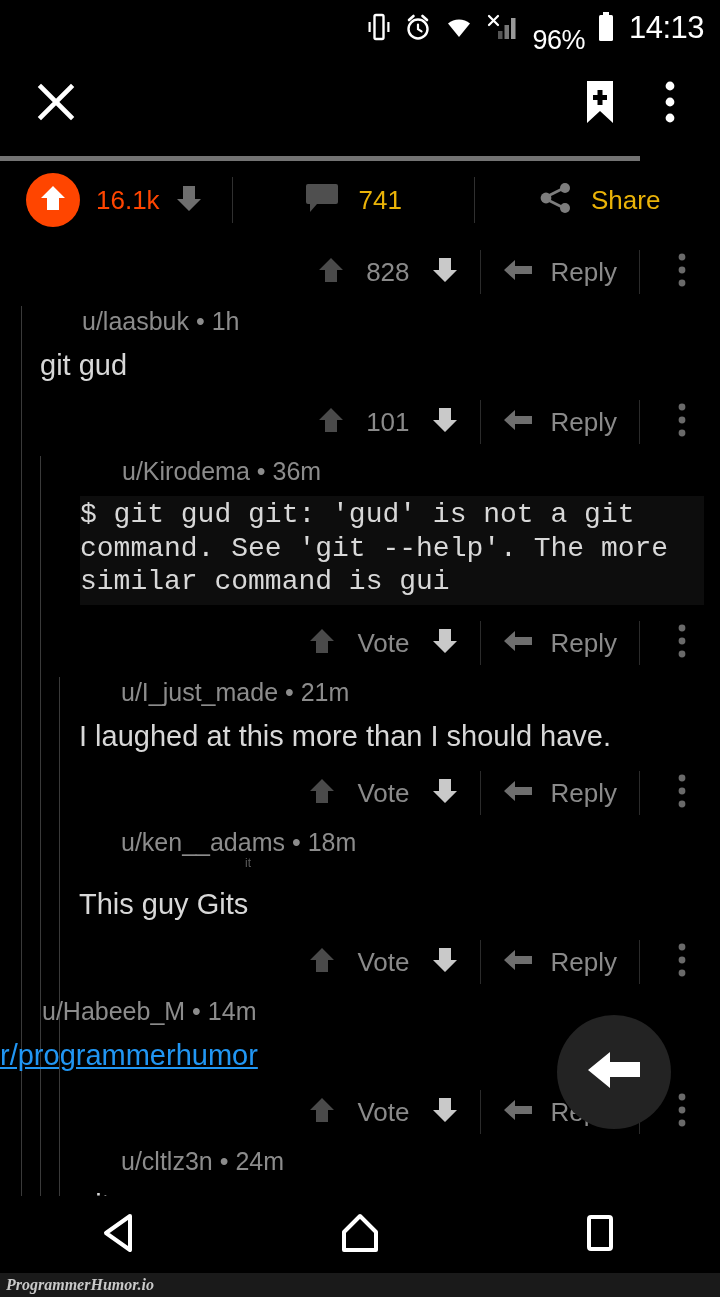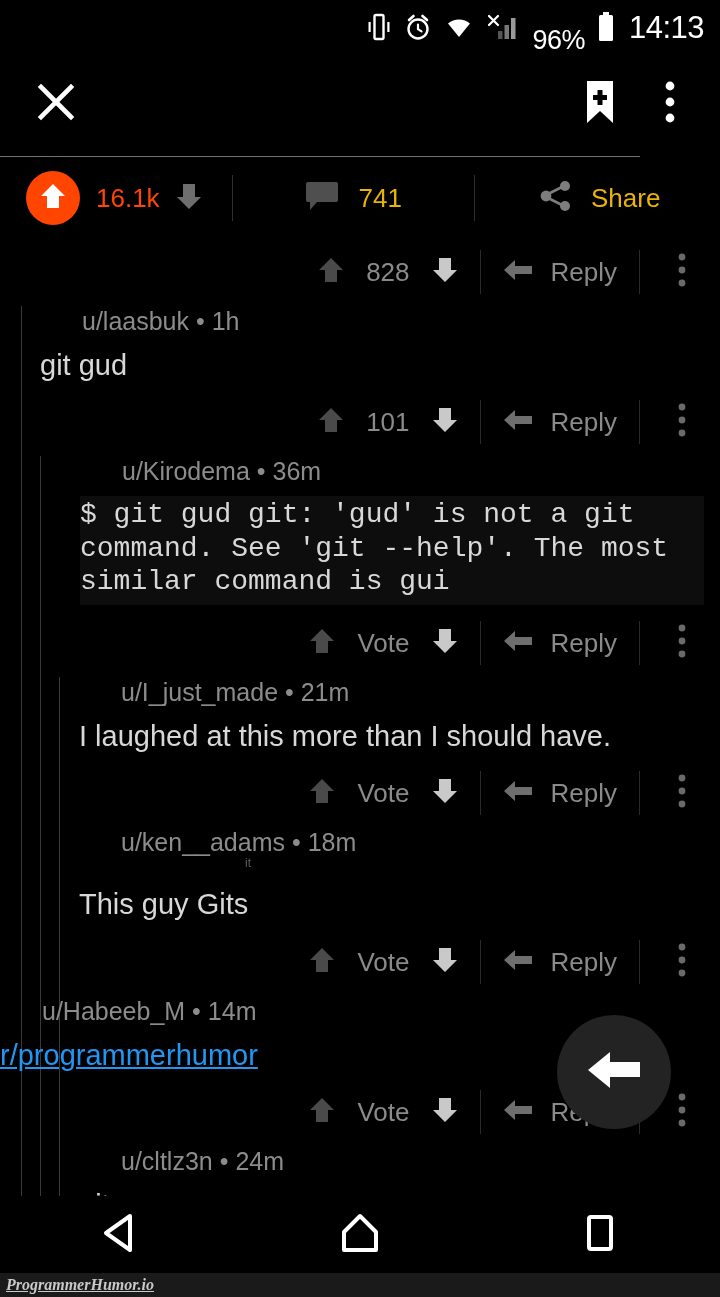--- a/index.html
+++ b/index.html
@@ -38,21 +38,21 @@
     position: absolute; top: 50%; transform: translateY(-50%);
     width: 56px; height: 56px; display: flex; align-items: center; justify-content: center;
   }
   .tb-close { left: 28px; }
   .tb-save  { right: 92px; }
   .tb-more  { right: 22px; }
 
   
   .postbar {
     position: absolute; top: 156px; left: 0; width: 640px; height: 82px;
-    border-top: 1px solid #737373; background: #000;
+    border-top: 5px solid #737373; background: #000;
     display: flex; align-items: center;
   }
   .pb-group { display: flex; align-items: center; height: 100%; }
   .pb-votes { padding-left: 26px; gap: 16px; }
   .upvote-pill {
     width: 54px; height: 54px; border-radius: 50%; background: #FF4500;
     display: flex; align-items: center; justify-content: center; flex: none;
   }
   .pb-score { color: #FF4500; font-size: 26px; line-height: 1; }
   .pb-div { width: 1px; height: 46px; background: #303030; flex: none; }
@@ -111,21 +111,20 @@
 
   
   .watermark {
     position: absolute; left: 0; top: 1273px; width: 720px; height: 24px;
     background: #1a1a1a; display: flex; align-items: center;
   }
   .wm-text {
     color: #c9c9c9; font-family: "Liberation Serif", serif;
     font-style: italic; font-weight: bold; font-size: 16px; padding-left: 6px;
     line-height: 1;
-    text-decoration: underline;
   }
 </style>
 </head>
 <body>
 
 <div class="screen">
 
   <div class="statusbar">
     <span>
       <svg width="26" height="30" viewBox="0 0 26 30">
@@ -322,21 +321,21 @@
       <div class="bars">
         <div class="bar" style="left:21px"></div>
         <div class="bar" style="left:40px"></div>
       </div>
       <div class="cbody" style="padding-left:80px; padding-right:16px">
         <div class="cmeta">
           <span>u/Kirodema</span>
           <span>•</span>
           <span>36m</span>
         </div>
-        <div class="ctext code">$ git gud git: 'gud' is not a git command. See 'git --help'. The most similar command is gui</div>
+        <div class="ctext code">$ git gud git: 'gud' is not a git command. See 'git --help'. The more similar command is gui</div>
       </div>
       <div class="actions" style="padding-right:18px">
         <div class="act-votes">
           <span>
             <svg width="26" height="28" viewBox="0 0 26 28">
                 <path d="M13 2 L25 14 L19 14 L19 26 L7 26 L7 14 L1 14 Z" fill="#4a4a4a"></path>
               </svg>
           </span>
           <span class="act-text">Vote</span>
           <span>

